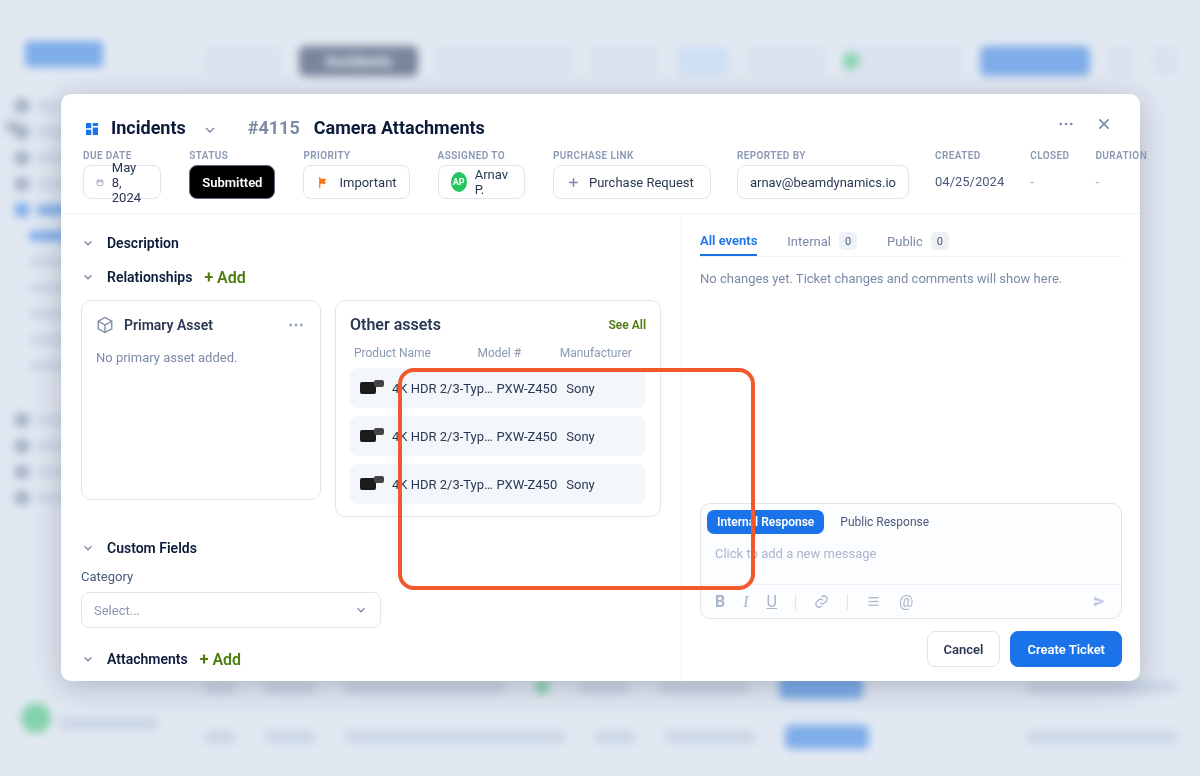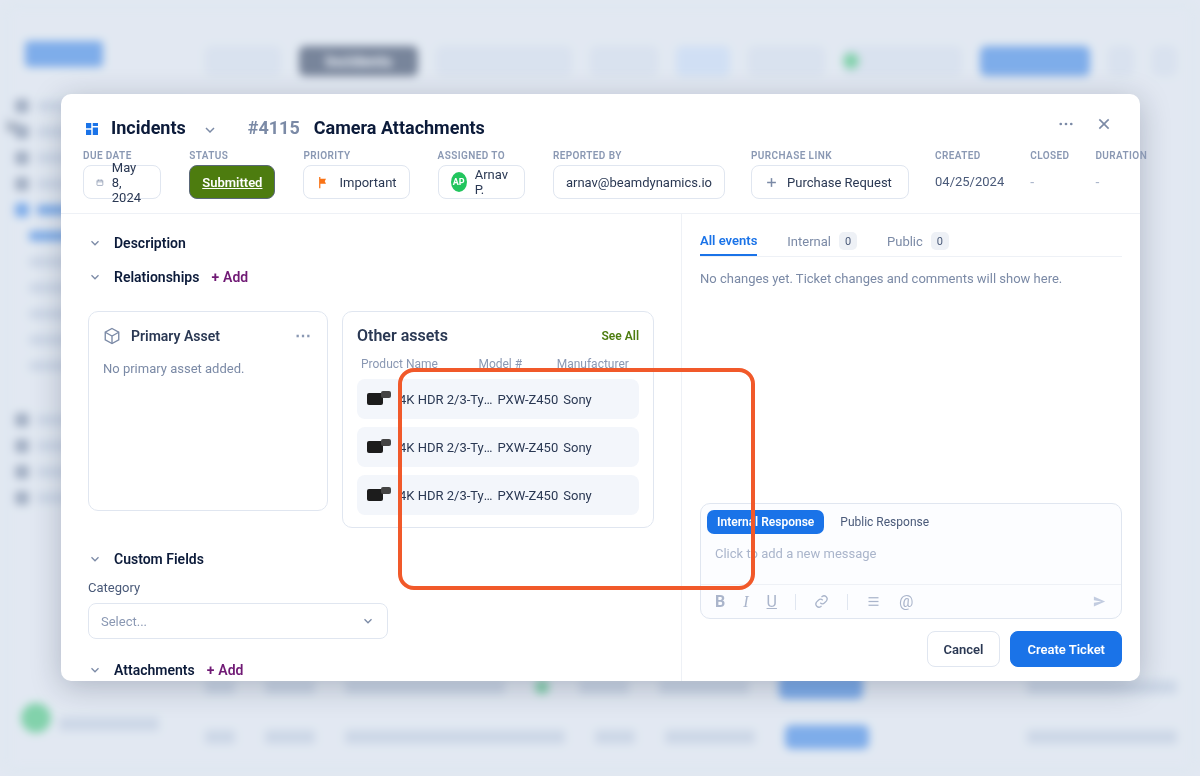--- a/index.html
+++ b/index.html
@@ -49,38 +49,38 @@
   .ticket-id { font-size:18px; font-weight:700; color:#7b8aa6; margin-left:20px;}
   .ticket-title { font-size:18px; font-weight:700; color:#0c1b3a; margin-left:4px;}
   .modal-header .spacer{flex:1;}
   .icon-btn { width:28px; height:28px; display:flex; align-items:center; justify-content:center; color:#7b8aa6; cursor:pointer; border-radius:6px;}
 
   .meta-row { display:flex; gap:28px; padding:4px 22px 14px; border-bottom:1px solid #eef1f6; }
   .meta-group{display:flex;flex-direction:column;gap:4px;}
   .meta-lbl{font-size:10px; letter-spacing:.4px; color:#8a98b3; font-weight:600;}
   .chip{display:flex;align-items:center;gap:8px;height:34px;padding:0 12px;border:1px solid #e0e6f0;border-radius:8px;font-size:13px;color:#2a3853;background:#fff;}
   .chip svg{width:15px;height:15px;}
-  .badge-status{background:#4d7c0f;border-color:#5a6778;color:#fff;font-weight:600;text-decoration:underline;}
+  .badge-status{background:#000000;border-color:#5a6778;color:#fff;font-weight:600;}
   .flag{color:#f97316;}
   .av{width:20px;height:20px;border-radius:50%;background:#22c55e;color:#fff;display:flex;align-items:center;justify-content:center;font-size:9px;font-weight:700;}
   .meta-text{font-size:13px;color:#4a5a79;padding-top:9px;}
   .meta-right{margin-left:auto;display:flex;gap:26px;}
   .dash{color:#aab5cb; font-size:14px; padding-top:9px;}
 
   .modal-body { flex:1; display:flex; overflow:hidden;}
-  .left { width:620px; padding:12px 27px 16px; overflow:auto;}
+  .left { width:620px; padding:12px 20px 16px; overflow:auto;}
   .right { flex:1; border-left:1px solid #eef1f6; padding:12px 18px 14px; display:flex; flex-direction:column;}
 
   .sec-head{display:flex;align-items:center;gap:12px;height:34px;}
   .sec-head svg.caret{width:14px;height:14px;color:#7b8aa6;}
   .sec-title{font-size:14px;font-weight:600;color:#0c1b3a;}
-  .add-link{font-size:14px;color:#701a75;font-weight:600;display:flex;align-items:center;gap:4px;cursor:pointer;}
+  .add-link{font-size:16px;color:#4d7c0f;font-weight:600;display:flex;align-items:center;gap:4px;cursor:pointer;}
   .add-link::before{content:"+";font-weight:700;}
 
-  .rel-row{display:flex;gap:14px;margin-top:17px;justify-content:center;}
+  .rel-row{display:flex;gap:14px;margin-top:6px;justify-content:center;}
   .panel{border:1px solid #e0e6f0;border-radius:10px;padding:14px; background:#fff;}
   .panel-primary{width:240px;height:200px;}
   .panel-primary .ph{display:flex;align-items:center;gap:10px;}
   .panel-primary .ph svg{width:18px;height:18px;color:#7b8aa6;}
   .panel-primary .ph-title{font-size:14px;font-weight:600;color:#2a3853;}
   .kebab{margin-left:auto;color:#8a98b3;letter-spacing:2px;font-weight:700;cursor:pointer;}
   .muted{font-size:13px;color:#7b8aa6;margin-top:16px;}
 
   .panel-other{flex:1;padding:14px 14px 12px;}
   .other-head{display:flex;align-items:center;}
@@ -288,34 +288,34 @@
     <div class="meta-group">
       <span class="meta-lbl">ASSIGNED TO</span>
       <div class="chip">
         <span class="av">AP</span>
         <span>Arnav P.</span>
       </div>
     </div>
 
     <div class="meta-right">
       <div class="meta-group">
-        <span class="meta-lbl">REPORTED BY</span>
-        <div class="chip">
-            <span>arnav@beamdynamics.io</span>
-          </div>
-      </div>
-      <div class="meta-group">
         <span class="meta-lbl">PURCHASE LINK</span>
         <div class="chip" style="width:158px">
           <svg viewBox="0 0 24 24" fill="none" stroke="#7b8aa6" stroke-width="2.4">
               <line x1="12" y1="5" x2="12" y2="19"></line>
               <line x1="5" y1="12" x2="19" y2="12"></line>
             </svg>
           <span>Purchase Request</span>
         </div>
+      </div>
+      <div class="meta-group">
+        <span class="meta-lbl">REPORTED BY</span>
+        <div class="chip">
+            <span>arnav@beamdynamics.io</span>
+          </div>
       </div>
       <div class="meta-group">
         <span class="meta-lbl">CREATED</span>
         <span class="meta-text">04/25/2024</span>
       </div>
       <div class="meta-group">
         <span class="meta-lbl">CLOSED</span>
         <span class="dash">-</span>
       </div>
       <div class="meta-group">

